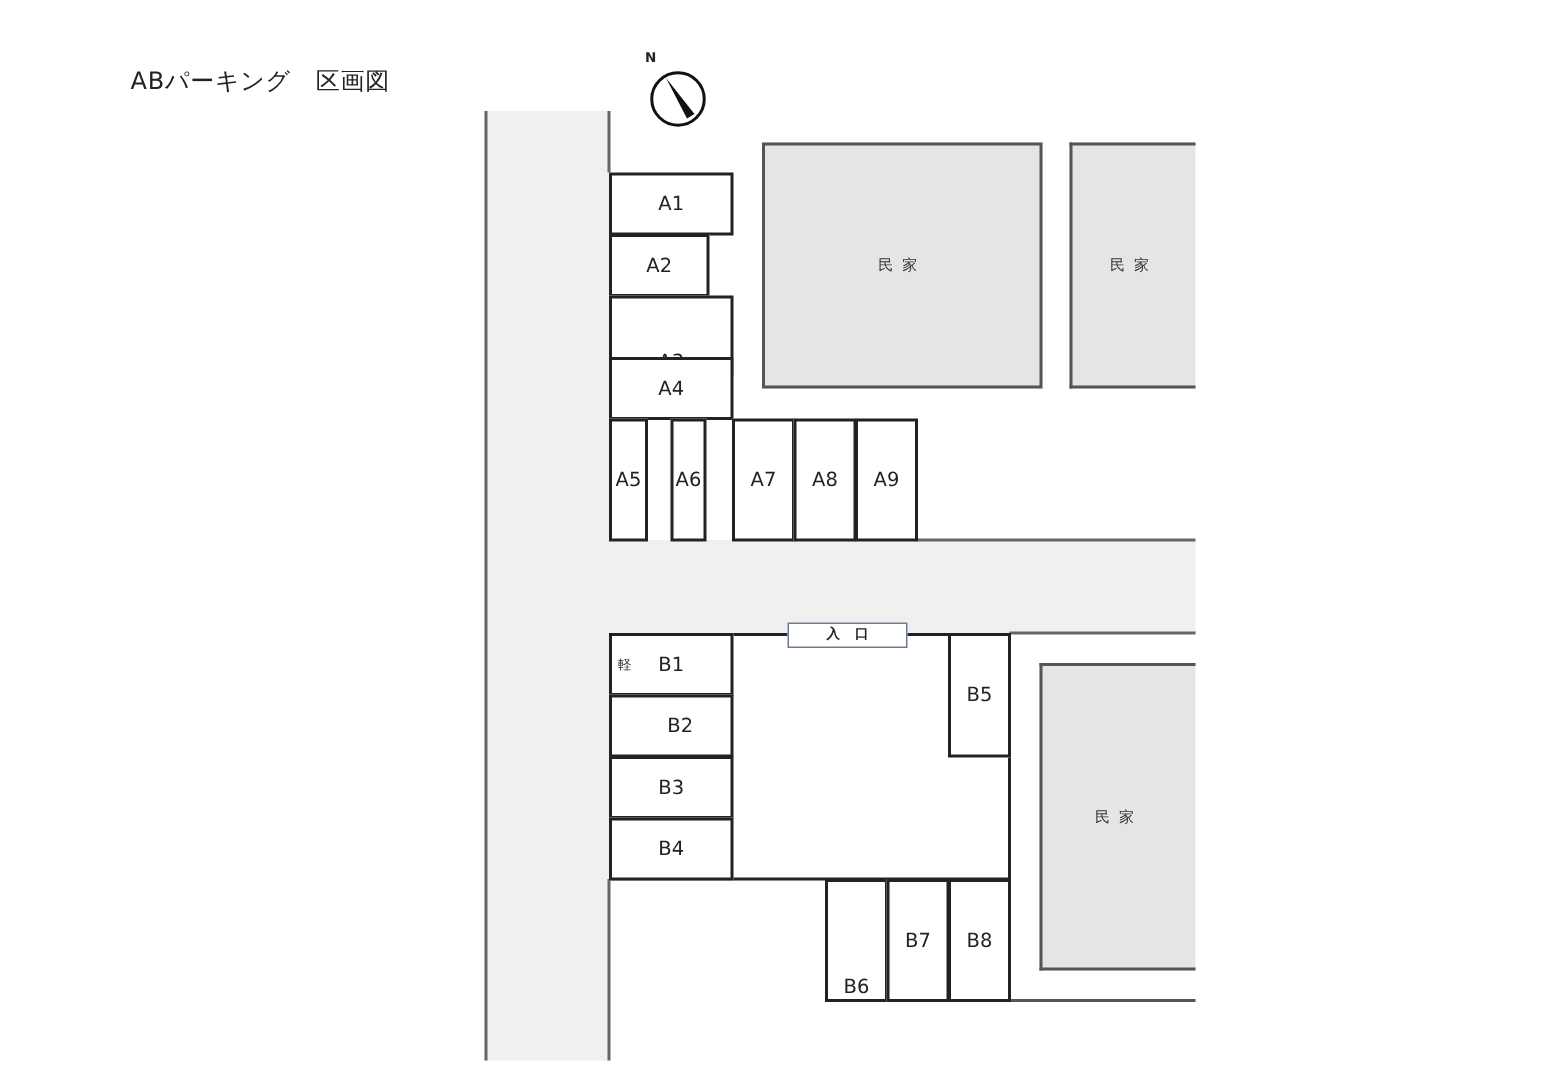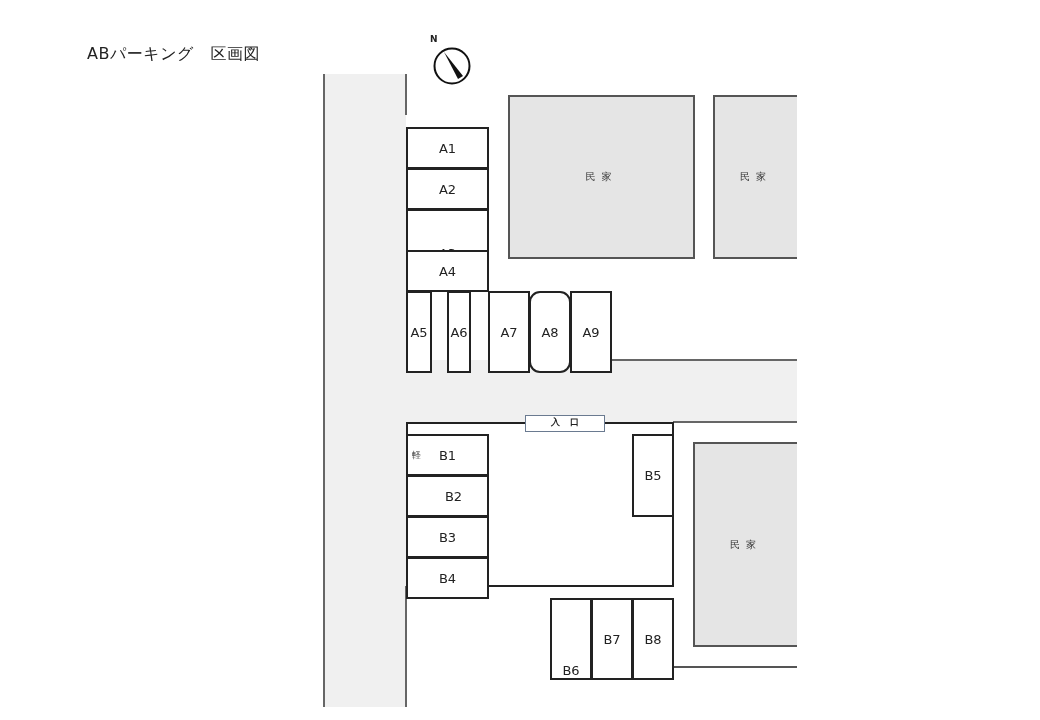--- a/index.html
+++ b/index.html
@@ -3,21 +3,21 @@
 <meta charset="utf-8">
 <style>
   html, body { margin:0; padding:0; background:#ffffff; }
   body { width:1040px; height:720px; position:relative; overflow:hidden;
          font-family:"DejaVu Sans","Liberation Sans",sans-serif; color:#222; }
   .abs { position:absolute; box-sizing:border-box; }
   .title { left:87px; top:44px; font-size:16px; letter-spacing:0.5px; white-space:pre; }
   .road { background:#f0f0f0; }
   .road-edge { background:#666; }
   .lot { border:2px solid #222; background:#fff; display:flex; align-items:center; justify-content:center;
-         font-size:13px; color:#222;margin-top:12px; }
+         font-size:13px; color:#222; }
   .house { border:2px solid #555; background:#e5e5e5; display:flex; align-items:center; justify-content:center;
            font-size:10px; letter-spacing:6px; color:#333; }
   .house.open-right { border-right:none; }
   .bline { background:#555; }
   .entrance { border:1.5px solid #6a7a90; background:#fff; font-size:9px; letter-spacing:10px;
               display:flex; align-items:flex-start; justify-content:center; color:#222; font-weight:bold; padding-left:10px; }
   .kei { position:absolute; left:4px; font-size:9px; color:#333; }
 </style>
 </head>
 <body>
@@ -47,39 +47,39 @@
   <span>民家</span>
 </div>
 <div class="abs house open-right" style="left:693px;top:442px;width:104px;height:205px;">
   <span>民家</span>
 </div>
 <div class="abs bline" style="left:673px;top:666px;width:124px;height:2px;"></div>
 
 <div class="abs lot" style="left:406px;top:115px;width:83px;height:42px;">
     <span>A1</span>
   </div>
-<div class="abs lot" style="left:406px;top:156px;width:83px;height:42px;">
+<div class="abs lot" style="left:406px;top:156px;width:67px;height:42px;">
     <span>A2</span>
   </div>
 <div class="abs lot" style="left:406px;top:197px;width:83px;height:54px;align-items:flex-end;">
     <span>A3</span>
   </div>
 <div class="abs lot" style="left:406px;top:238px;width:83px;height:42px;">
     <span>A4</span>
   </div>
 <div class="abs lot" style="left:406px;top:279px;width:26px;height:82px;">
     <span>A5</span>
   </div>
 <div class="abs lot" style="left:447px;top:279px;width:24px;height:82px;">
     <span>A6</span>
   </div>
 <div class="abs lot" style="left:488px;top:279px;width:42px;height:82px;">
     <span>A7</span>
   </div>
-<div class="abs lot" style="left:529px;top:279px;width:42px;height:82px;border-radius:11px;">
+<div class="abs lot" style="left:529px;top:279px;width:42px;height:82px;">
     <span>A8</span>
   </div>
 <div class="abs lot" style="left:570px;top:279px;width:42px;height:82px;">
     <span>A9</span>
   </div>
 
 <div class="abs" style="left:406px;top:422px;width:268px;height:165px;border:2px solid #222;background:#fff;"></div>
 <div class="abs lot" style="left:406px;top:422px;width:83px;height:42px;">
   <span class="kei">軽</span>
   <span>B1</span>

